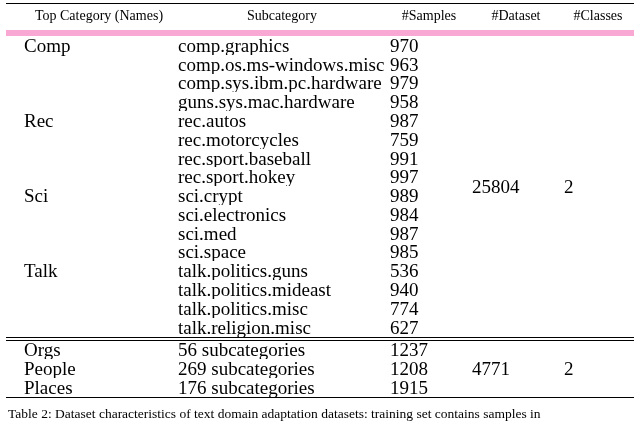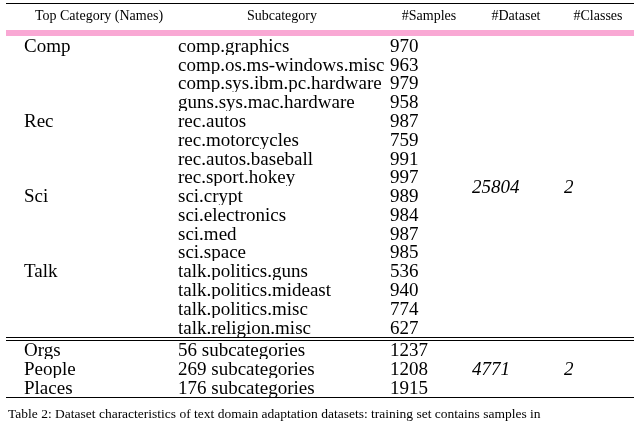--- a/index.html
+++ b/index.html
@@ -34,21 +34,21 @@
   }
   td {
     text-align: left;
     font-size: 19px;
     line-height: 15px;
     padding: 1.9px 2px;
     white-space: nowrap;
     overflow: hidden;
   }
   td.cat { vertical-align: top; }
-  td.mid { vertical-align: middle; font-style: italic; }
+  td.mid { vertical-align: middle; }
   .shift { padding-left: 18px; }
   tbody#tbody-second { border-top: 4px double #000; }
   .caption {
     margin-top: 8px;
     font-size: 13.5px;
     padding-left: 2px;
     white-space: nowrap;
     overflow: hidden;
   }
 </style>
@@ -96,21 +96,21 @@
         <tr>
           <td rowspan="4" class="cat shift">Rec</td>
           <td>rec.autos</td>
           <td>987</td>
         </tr>
         <tr>
           <td>rec.motorcycles</td>
           <td>759</td>
         </tr>
         <tr>
-          <td>rec.autos.baseball</td>
+          <td>rec.sport.baseball</td>
           <td>991</td>
         </tr>
         <tr>
           <td>rec.sport.hokey</td>
           <td>997</td>
         </tr>
         <tr>
           <td rowspan="4" class="cat shift">Sci</td>
           <td>sci.crypt</td>
           <td>989</td>

